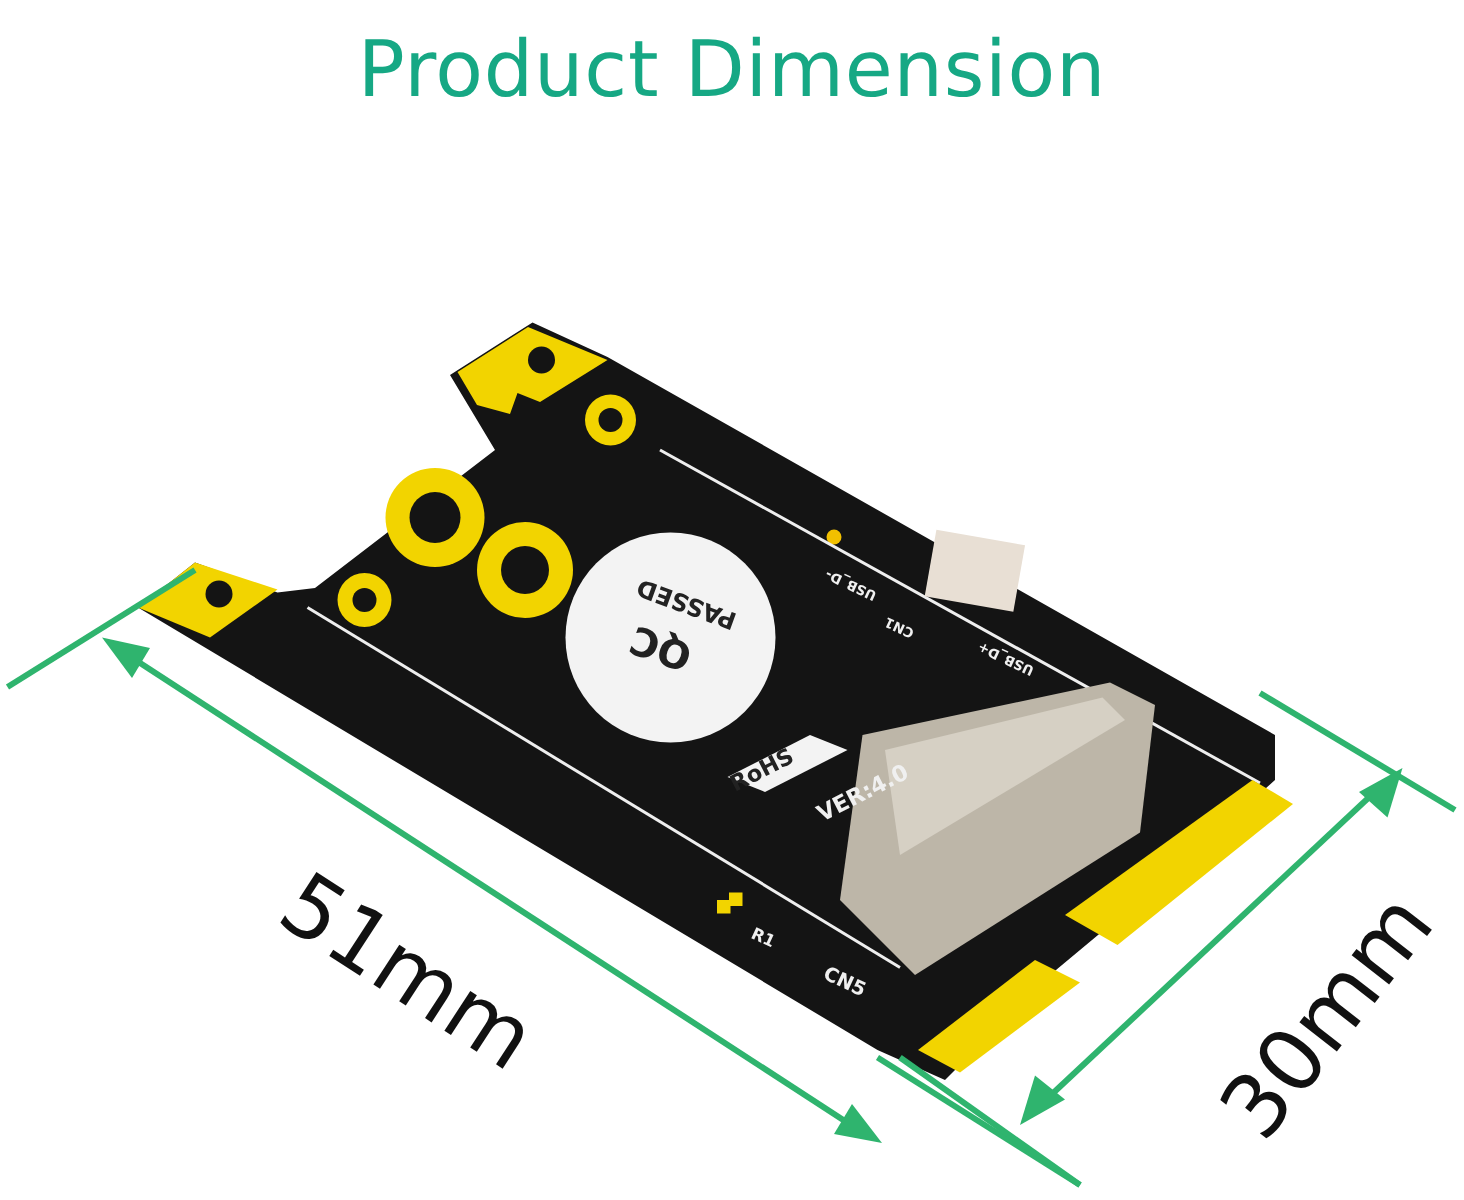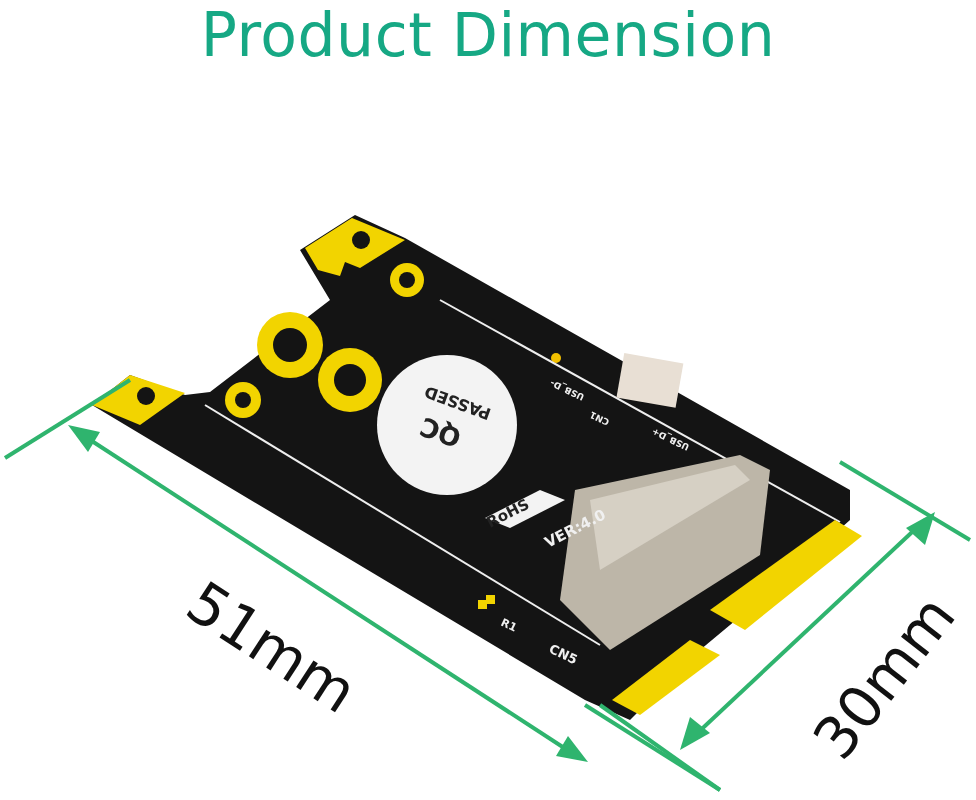--- a/index.html
+++ b/index.html
@@ -1,17 +1,17 @@
 <!DOCTYPE html>
 <html><head>
 <meta charset="utf-8">
 <style>
   html, body { margin:0; padding:0; background:#ffffff; }
   body { width:976px; height:800px; position:relative; overflow:hidden; font-family:"DejaVu Sans", sans-serif; }
-  .title { position:absolute; top:0; left:0; width:976px; text-align:center; font-family:"DejaVu Sans", sans-serif; font-size:60px; color:#16a884; line-height:70px; letter-spacing:0.5px; }
+  .title { position:absolute; top:12px; left:0; width:976px; text-align:center; font-family:"DejaVu Sans", sans-serif; font-size:52px; color:#16a884; line-height:70px; letter-spacing:0.5px; }
   svg.scene { position:absolute; left:0; top:0; }
   .dim-label { position:absolute; font-family:"DejaVu Sans", sans-serif; color:#111; font-size:58px; white-space:nowrap; transform-origin:left top; }
   .len-label { left:212px; top:568px; transform:rotate(33deg); }
   .wid-label { left:800px; top:730px; transform:rotate(-52deg); }
 </style>
 </head>
 <body>
 
 <div class="title">Product Dimension</div>
 

